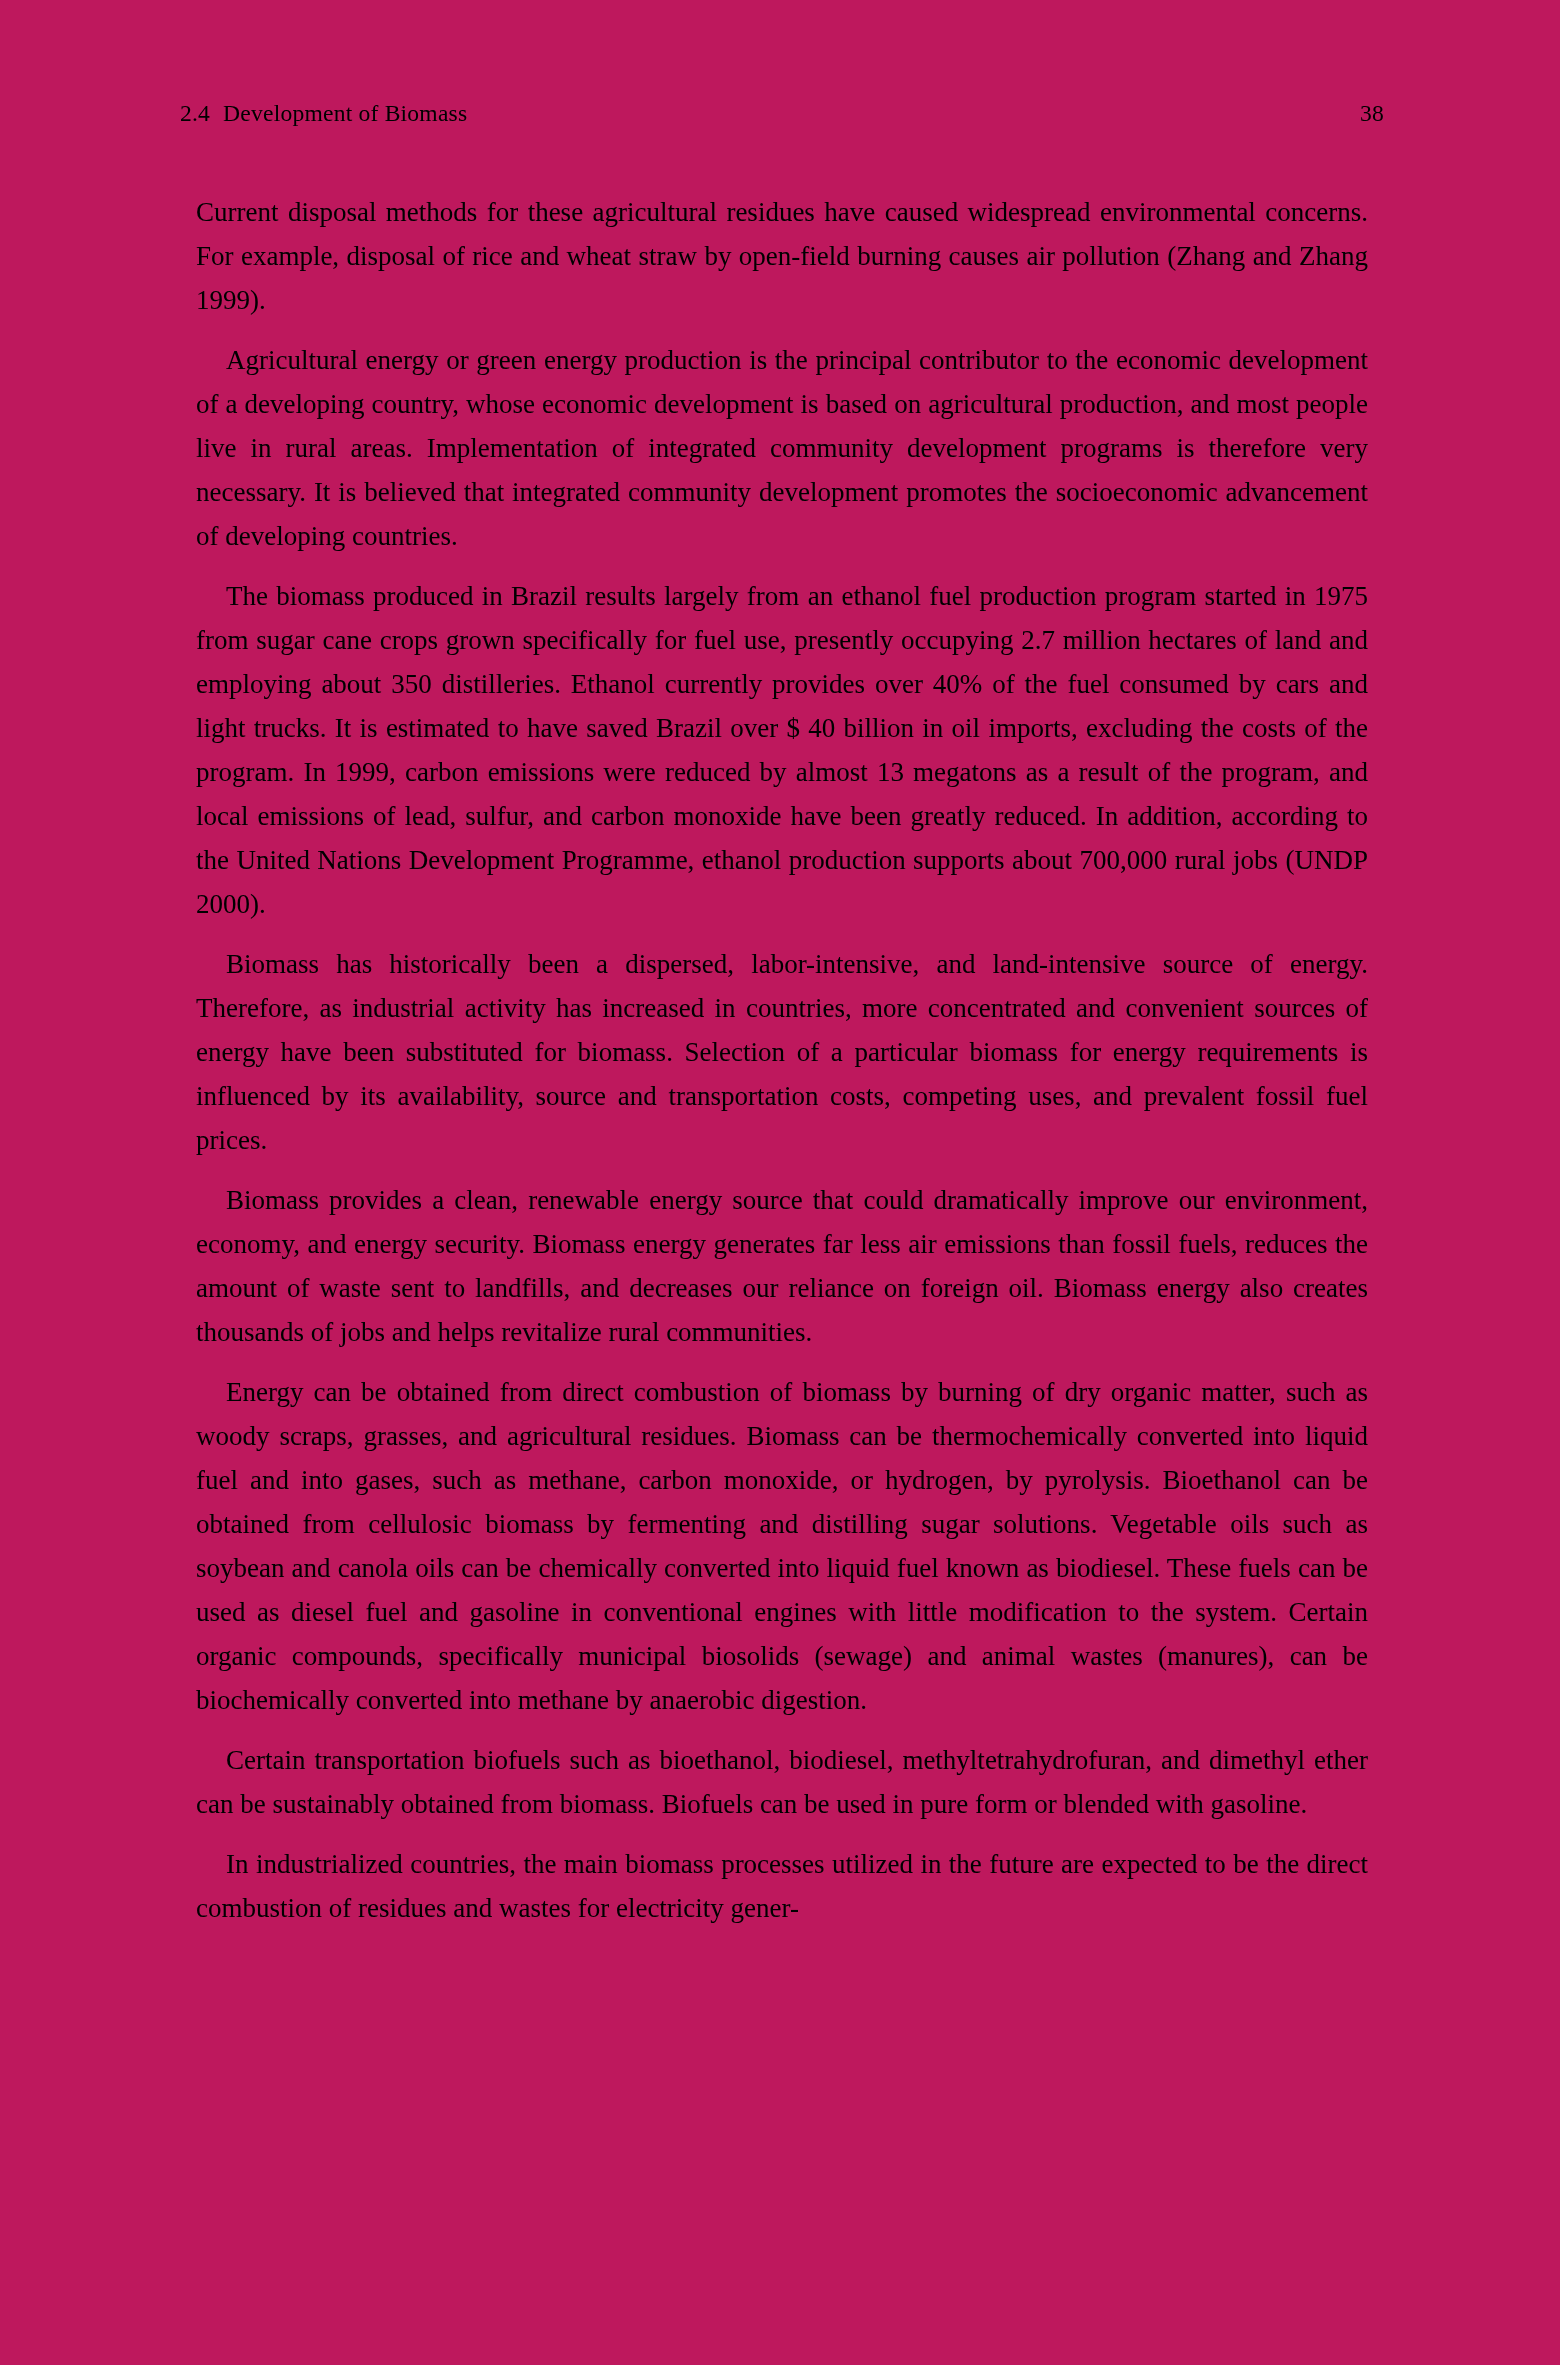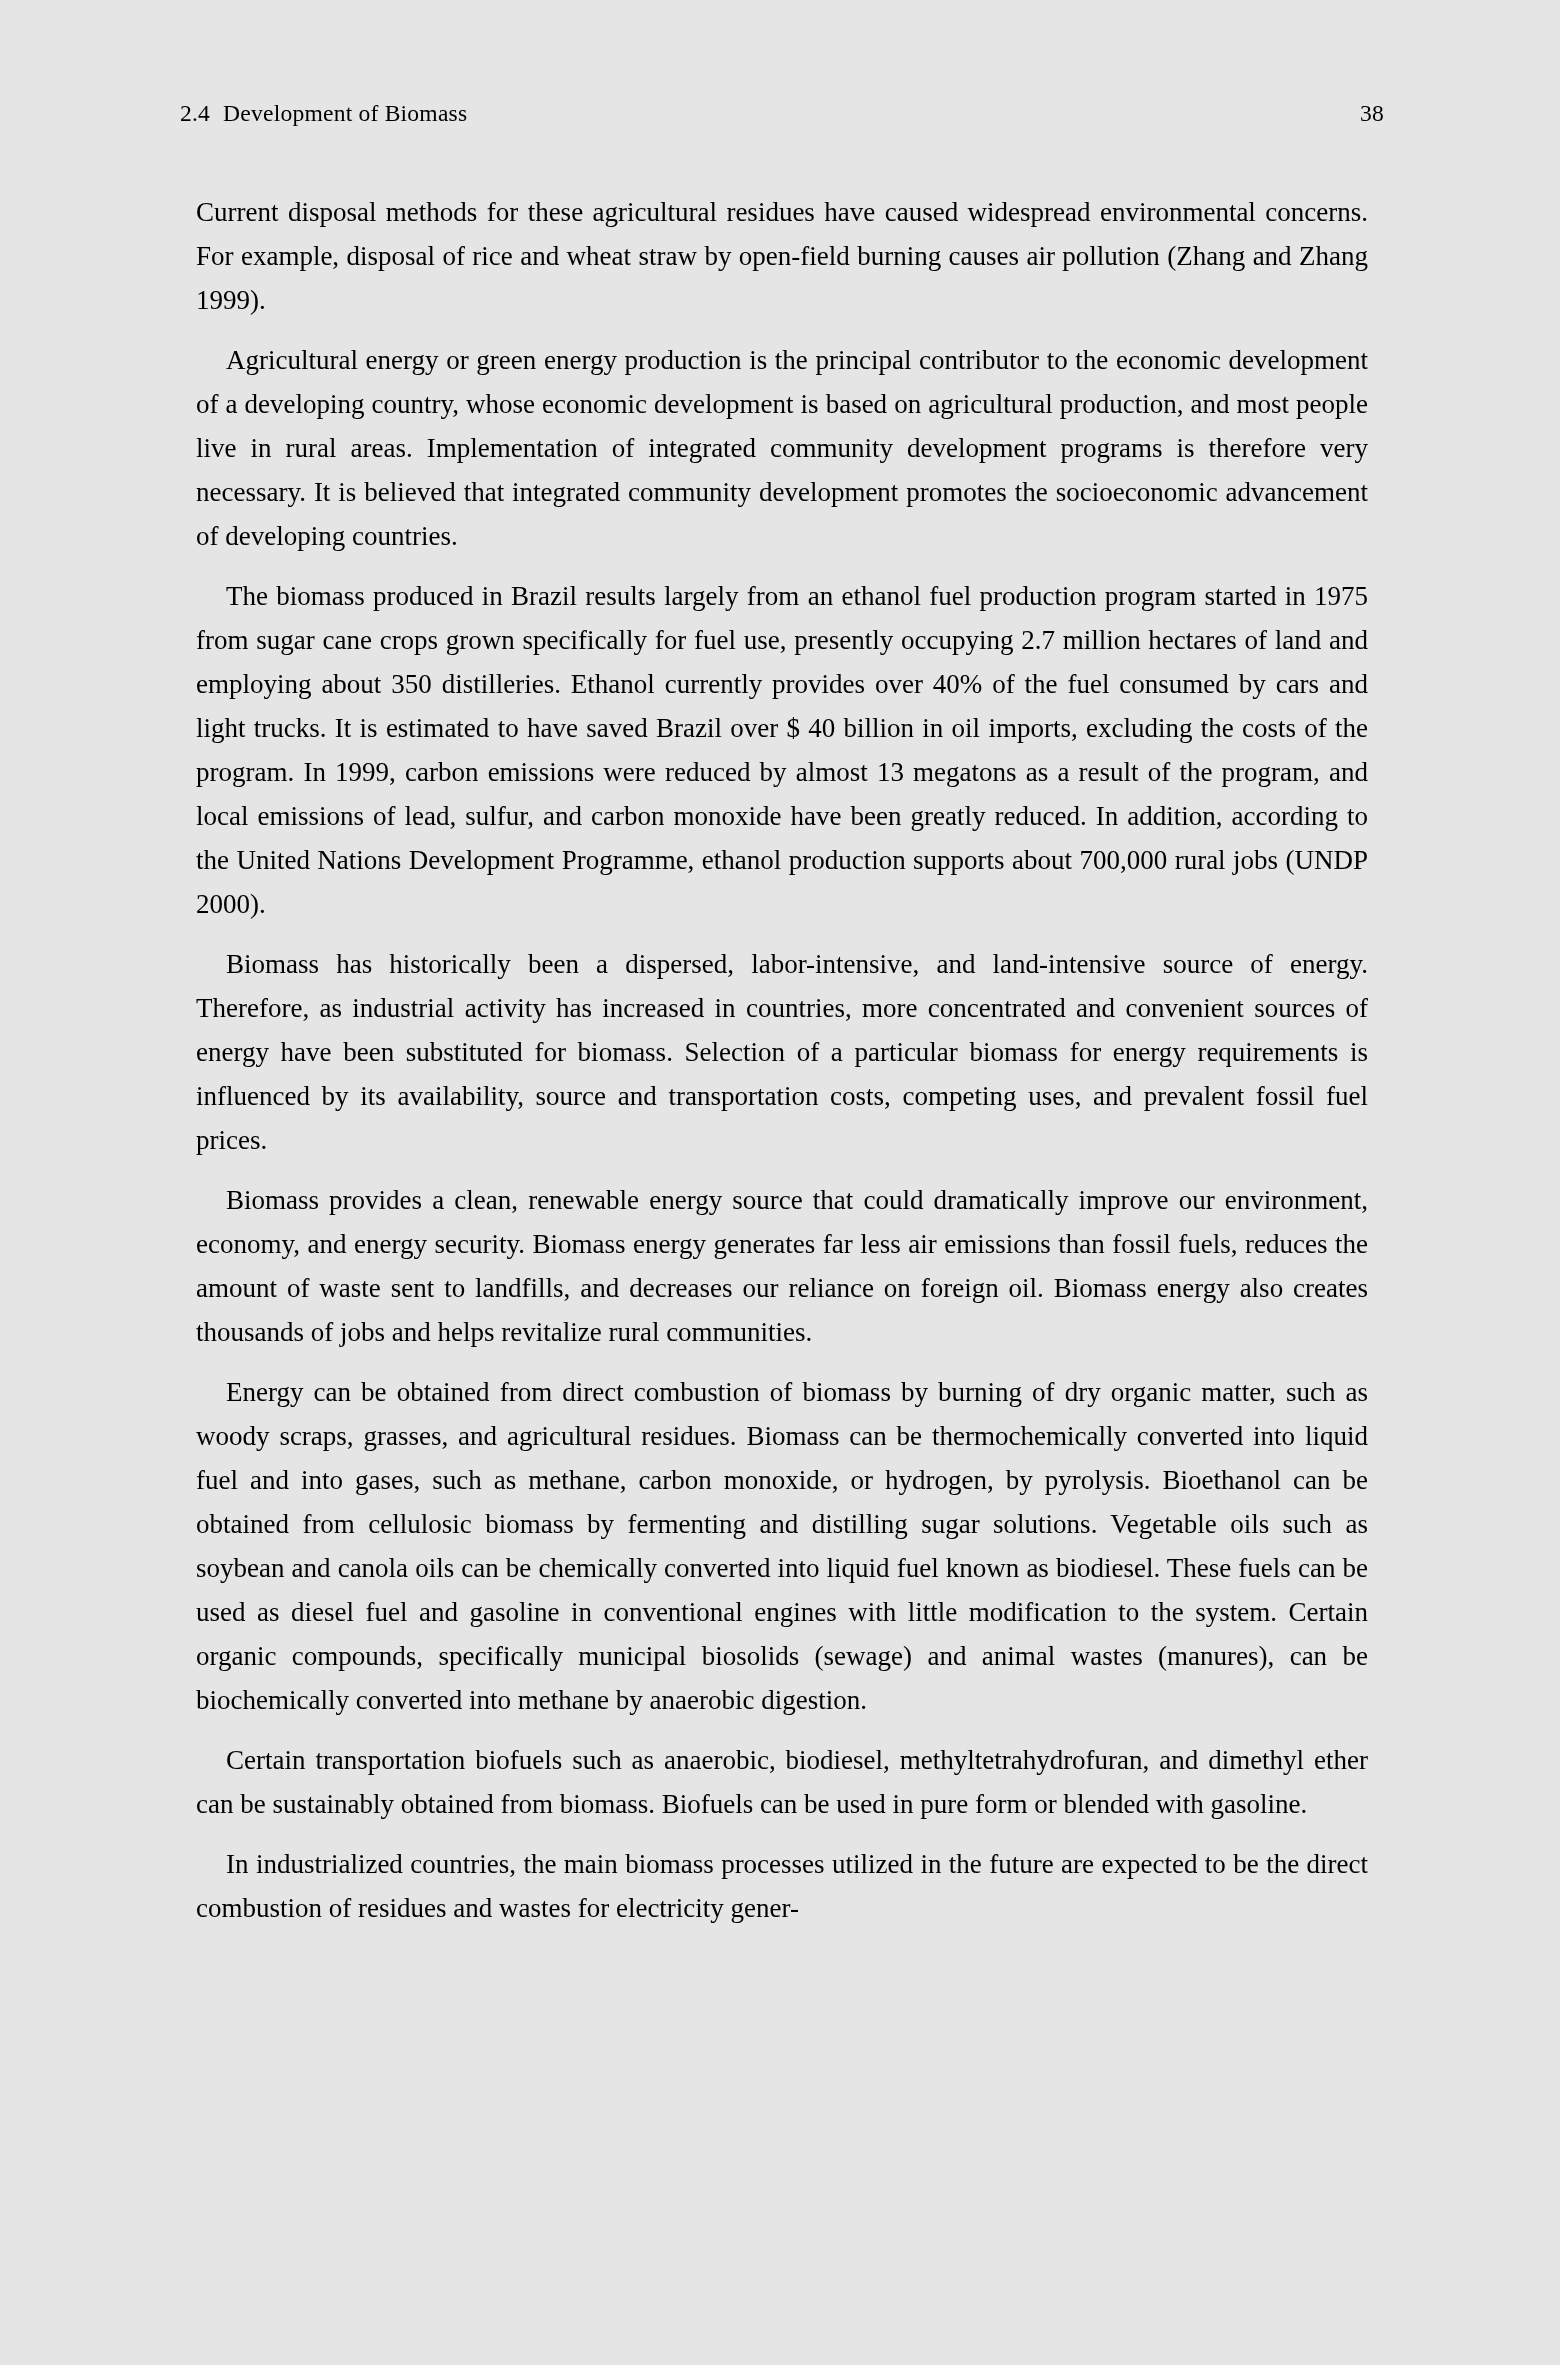--- a/index.html
+++ b/index.html
@@ -13,21 +13,21 @@
     font-family: "Liberation Serif", "DejaVu Serif", serif;
     color: #000000;
     -webkit-font-smoothing: antialiased;
   }
 
   .page {
     position: relative;
     width: 1560px;
     height: 2366px;
     box-sizing: border-box;
-    background: #e5e5e5;
+    background: #be185d;
     overflow: hidden;
   }
 
   
   .running-head {
     position: absolute;
     left: 180px;
     top: 102px;
     width: 1204px;
     display: flex;
@@ -88,18 +88,18 @@
     <span class="rh-page-number">38</span>
   </div>
 
   <div class="body-text">
     <p>Current disposal methods for these agricultural residues have caused widespread environmental concerns. For example, disposal of rice and wheat straw by open-field burning causes air pollution (Zhang and Zhang 1999).</p>
     <p class="indented">Agricultural energy or green energy production is the principal contributor to the economic development of a developing country, whose economic development is based on agricultural production, and most people live in rural areas. Implementation of integrated community development programs is therefore very necessary. It is believed that integrated community development promotes the socioeconomic advancement of developing countries.</p>
     <p class="indented">The biomass produced in Brazil results largely from an ethanol fuel production program started in 1975 from sugar cane crops grown specifically for fuel use, presently occupying 2.7 million hectares of land and employing about 350 distilleries. Ethanol currently provides over 40% of the fuel consumed by cars and light trucks. It is estimated to have saved Brazil over $ 40 billion in oil imports, excluding the costs of the program. In 1999, carbon emissions were reduced by almost 13 megatons as a result of the program, and local emissions of lead, sulfur, and carbon monoxide have been greatly reduced. In addition, according to the United Nations Development Programme, ethanol production supports about 700,000 rural jobs (UNDP 2000).</p>
     <p class="indented">Biomass has historically been a dispersed, labor-intensive, and land-intensive source of energy. Therefore, as industrial activity has increased in countries, more concentrated and convenient sources of energy have been substituted for biomass. Selection of a particular biomass for energy requirements is influenced by its availability, source and transportation costs, competing uses, and prevalent fossil fuel prices.</p>
     <p class="indented">Biomass provides a clean, renewable energy source that could dramatically improve our environment, economy, and energy security. Biomass energy generates far less air emissions than fossil fuels, reduces the amount of waste sent to landfills, and decreases our reliance on foreign oil. Biomass energy also creates thousands of jobs and helps revitalize rural communities.</p>
     <p class="indented">Energy can be obtained from direct combustion of biomass by burning of dry organic matter, such as woody scraps, grasses, and agricultural residues. Biomass can be thermochemically converted into liquid fuel and into gases, such as methane, carbon monoxide, or hydrogen, by pyrolysis. Bioethanol can be obtained from cellulosic biomass by fermenting and distilling sugar solutions. Vegetable oils such as soybean and canola oils can be chemically converted into liquid fuel known as biodiesel. These fuels can be used as diesel fuel and gasoline in conventional engines with little modification to the system. Certain organic compounds, specifically municipal biosolids (sewage) and animal wastes (manures), can be biochemically converted into methane by anaerobic digestion.</p>
-    <p class="indented">Certain transportation biofuels such as anaerobic, biodiesel, methyltetrahydrofuran, and dimethyl ether can be sustainably obtained from biomass. Biofuels can be used in pure form or blended with gasoline.</p>
+    <p class="indented">Certain transportation biofuels such as bioethanol, biodiesel, methyltetrahydrofuran, and dimethyl ether can be sustainably obtained from biomass. Biofuels can be used in pure form or blended with gasoline.</p>
     <p class="indented">In industrialized countries, the main biomass processes utilized in the future are expected to be the direct combustion of residues and wastes for electricity gener-</p>
   </div>
 
 </div>
 
 
 </body></html>

